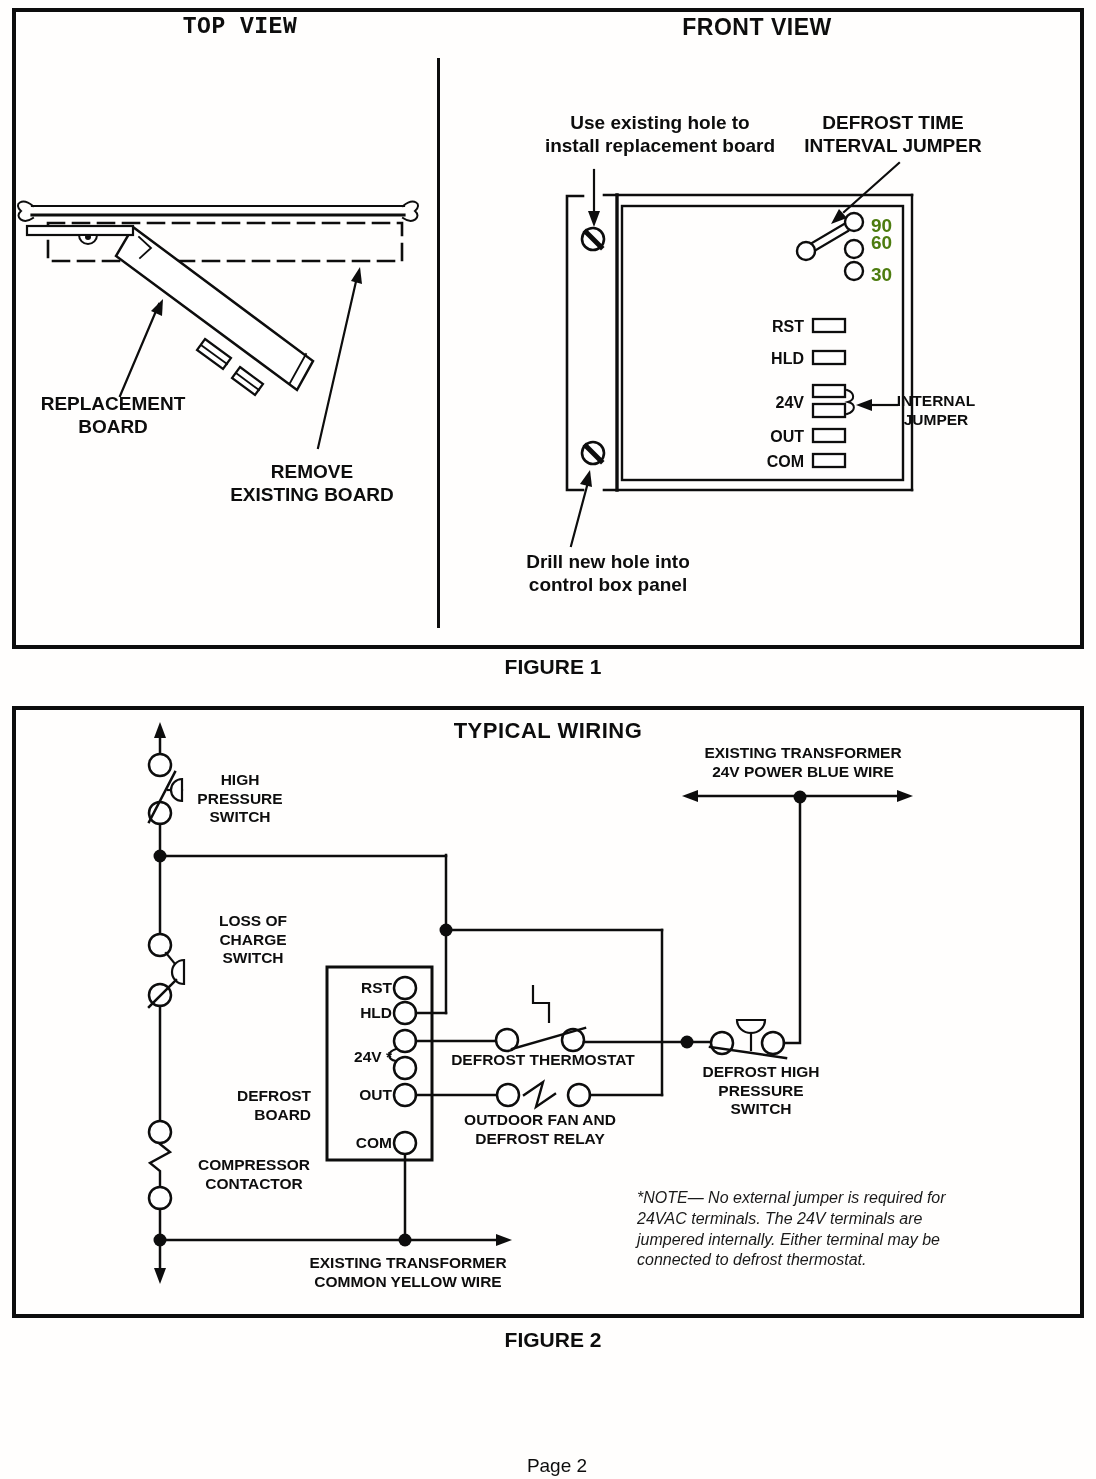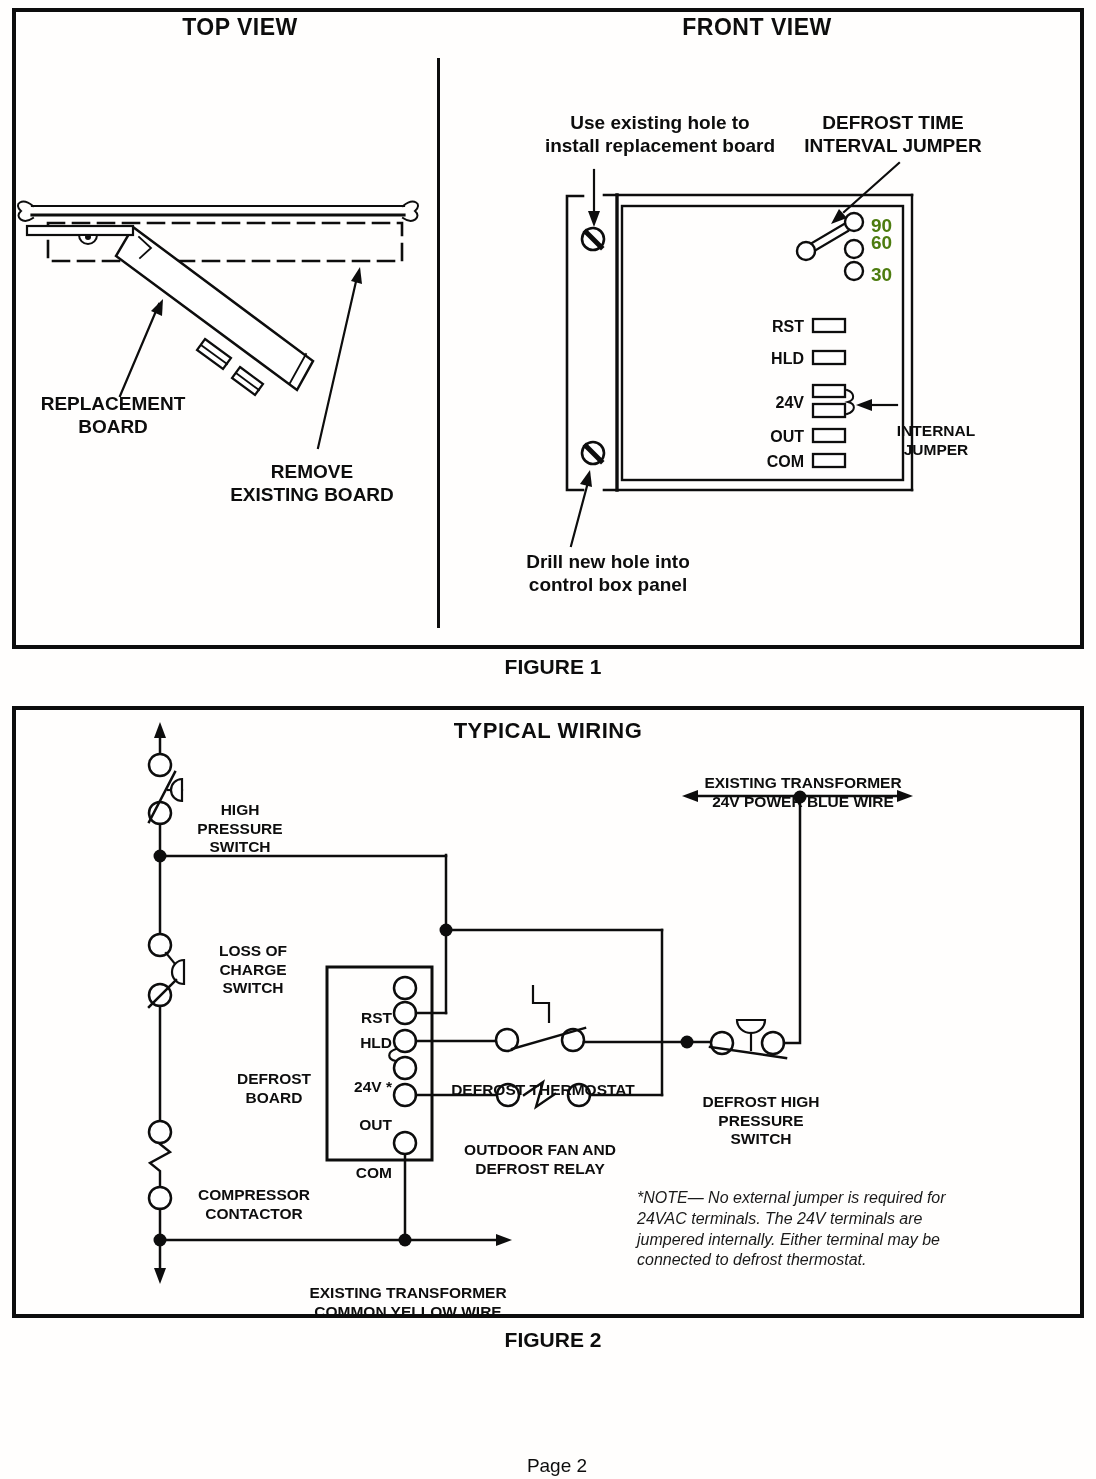--- a/index.html
+++ b/index.html
@@ -9,21 +9,21 @@
   }
   .figframe{position:absolute;border:4px solid #0d0d0d;background:transparent;}
   .divider{position:absolute;background:#0d0d0d;}
   svg.art{position:absolute;left:0;top:0;pointer-events:none;}
   .lbl{
     position:absolute;font-weight:bold;text-align:center;white-space:pre-line;
     line-height:1.2;transform:translateX(-50%);color:#0d0d0d;
   }
   .big{font-size:23px;letter-spacing:.5px;}
   .ann{font-size:19px;}
-  .sm{font-size:15.5px;margin-top:30px;}
+  .sm{font-size:15.5px;}
   .term{position:absolute;font-weight:bold;text-align:right;white-space:pre;color:#0d0d0d;}
   .opt{position:absolute;font-weight:bold;font-size:19px;color:#4d7c0f;}
   .note{
     position:absolute;font-style:italic;font-weight:normal;font-size:16px;
     line-height:1.3;white-space:pre-line;text-align:left;color:#1a1a1a;
   }
   .caption{position:absolute;font-weight:bold;font-size:21px;transform:translateX(-50%);color:#0d0d0d;}
   .footer{position:absolute;font-size:19px;transform:translateX(-50%);color:#0d0d0d;}
 </style>
 </head>
@@ -216,21 +216,21 @@
       <path d="M416,1095 H497"></path>
       <g>
         <circle cx="508" cy="1095" r="11" fill="#ffffff"></circle>
         <path d="M524,1095 L543,1082 L536,1107 L555,1094" stroke-width="2.4"></path>
         <circle cx="579" cy="1095" r="11" fill="#ffffff"></circle>
       </g>
       <path d="M590,1095 H662"></path>
     </g>
   </svg>
 
-  <div class="lbl big" style="left:240px;top:14px;">TOP VIEW</div>
+  <div class="lbl big" style="left:240px;top:14px;font-family:Liberation Mono, monospace;">TOP VIEW</div>
   <div class="lbl big" style="left:757px;top:14px;">FRONT VIEW</div>
 
   <div class="lbl ann" style="left:893px;top:112px;">DEFROST TIME
 INTERVAL JUMPER</div>
   <div class="lbl ann" style="left:660px;top:112px;">Use existing hole to
 install replacement board</div>
   <div class="lbl sm" style="left:936px;top:392px;">INTERNAL
 JUMPER</div>
   <div class="lbl ann" style="left:608px;top:551px;">Drill new hole into
 control box panel</div>
@@ -252,21 +252,21 @@
   <div class="caption" style="left:553px;top:655px;">FIGURE 1</div>
 
   <div class="lbl" style="left:548px;top:718px;font-size:22px;letter-spacing:.5px;">TYPICAL WIRING</div>
 
   <div class="lbl sm" style="left:240px;top:771px;">HIGH
 PRESSURE
 SWITCH</div>
   <div class="lbl sm" style="left:253px;top:912px;">LOSS OF
 CHARGE
 SWITCH</div>
-  <div class="lbl sm" style="left:274px;top:1040px;">DEFROST
+  <div class="lbl sm" style="left:274px;top:1087px;text-align:right;">DEFROST
 BOARD</div>
   <div class="lbl sm" style="left:254px;top:1156px;">COMPRESSOR
 CONTACTOR</div>
   <div class="lbl sm" style="left:803px;top:744px;">EXISTING TRANSFORMER
 24V POWER BLUE WIRE</div>
   <div class="lbl sm" style="left:408px;top:1254px;">EXISTING TRANSFORMER
 COMMON YELLOW WIRE</div>
   <div class="lbl sm" style="left:543px;top:1051px;">DEFROST THERMOSTAT</div>
   <div class="lbl sm" style="left:540px;top:1111px;">OUTDOOR FAN AND
 DEFROST RELAY</div>

